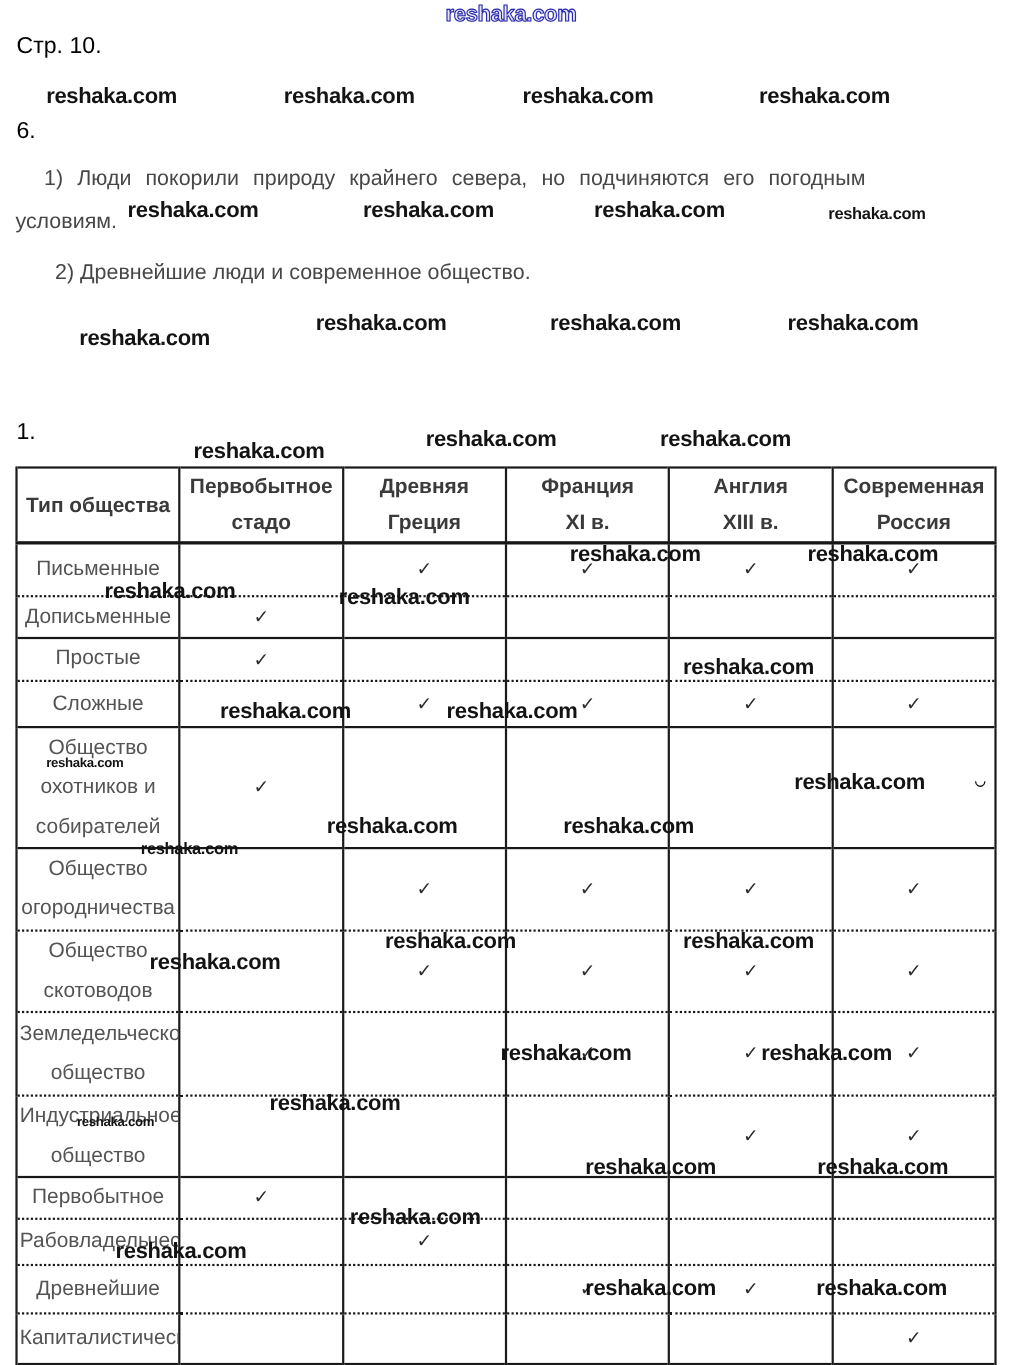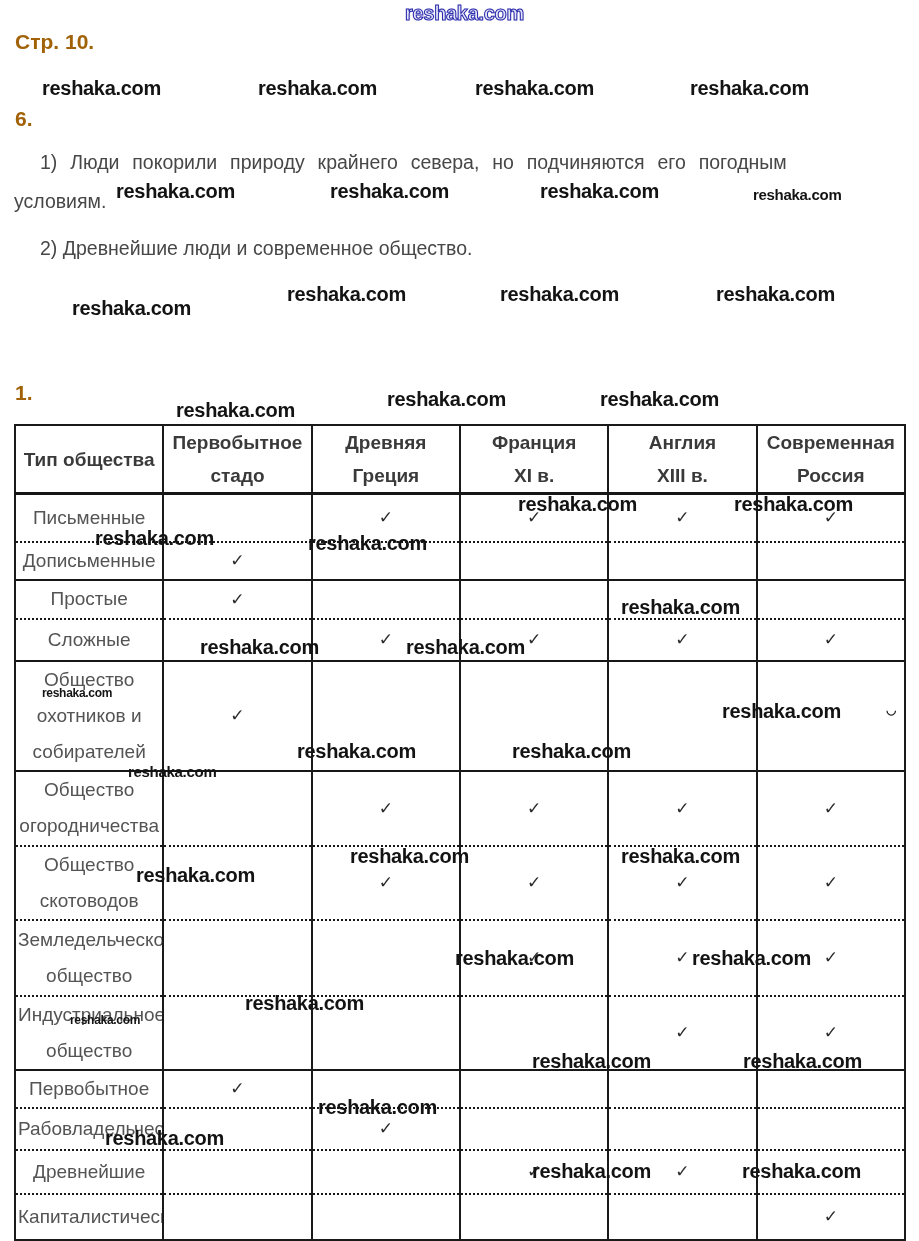--- a/index.html
+++ b/index.html
@@ -5,21 +5,21 @@
   html,body{margin:0;padding:0;background:#ffffff;}
   .page{
     position:relative;
     width:919px;height:1241px;
     background:#ffffff;
     font-family:"Liberation Sans", sans-serif;
     color:#444;
     overflow:hidden;
   }
   .abs{position:absolute;}
-  .bold-head{font-weight:700;color:#a16207;font-size:21px;}
+  .bold-head{font-weight:400;color:#000000;font-size:21px;}
   .para{
     width:882px;
     font-size:19.5px;
     line-height:39px;
     color:#474747;
     text-indent:26px;
     white-space:pre-line;
   }
   .para.spread{word-spacing:0.38em;}
   .section-title{
@@ -100,21 +100,21 @@
 
 <div class="page">
 
   <div class="abs bold-head" style="left:15px;top:30px;">Стр. 10.</div>
 
   <div class="abs bold-head" style="left:15px;top:107px;">6.</div>
 
   <div class="abs para spread" style="left:14px;top:143px;">1) Люди покорили природу крайнего севера, но подчиняются его погодным
 условиям.</div>
 
-  <div class="abs para" style="left:14px;top:229px;">2) Древнейшие люди и современное общество.</div>
+  <div class="abs para" style="left:24px;top:229px;">2) Древнейшие люди и современное общество.</div>
 
 
   <div class="abs bold-head" style="left:15px;top:381px;">1.</div>
 
   <div class="abs tbl-wrap">
     <table class="society">
       <thead>
         <tr>
             <th>Тип общества</th>
             <th>Первобытное

